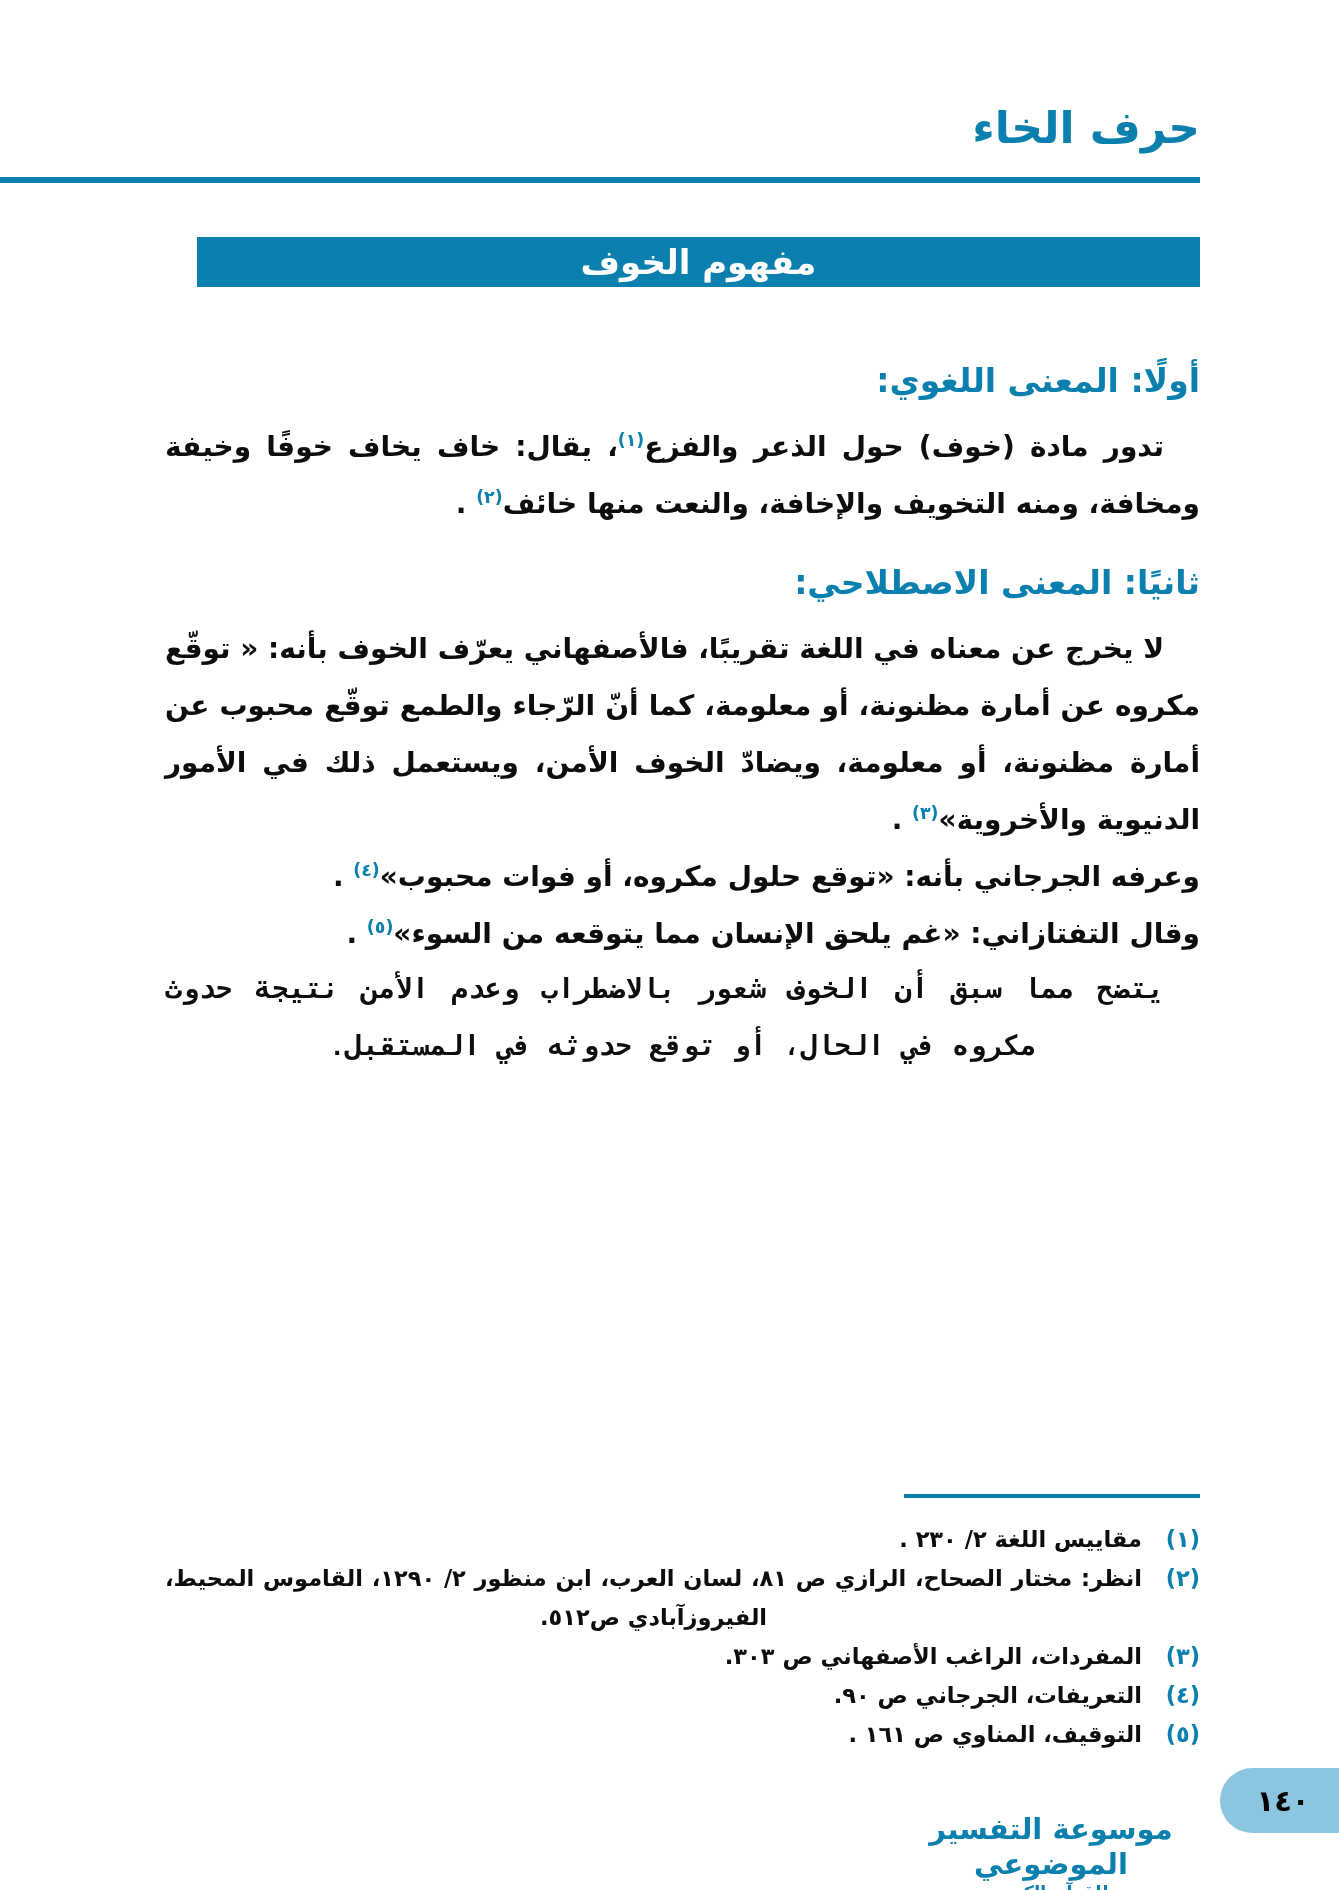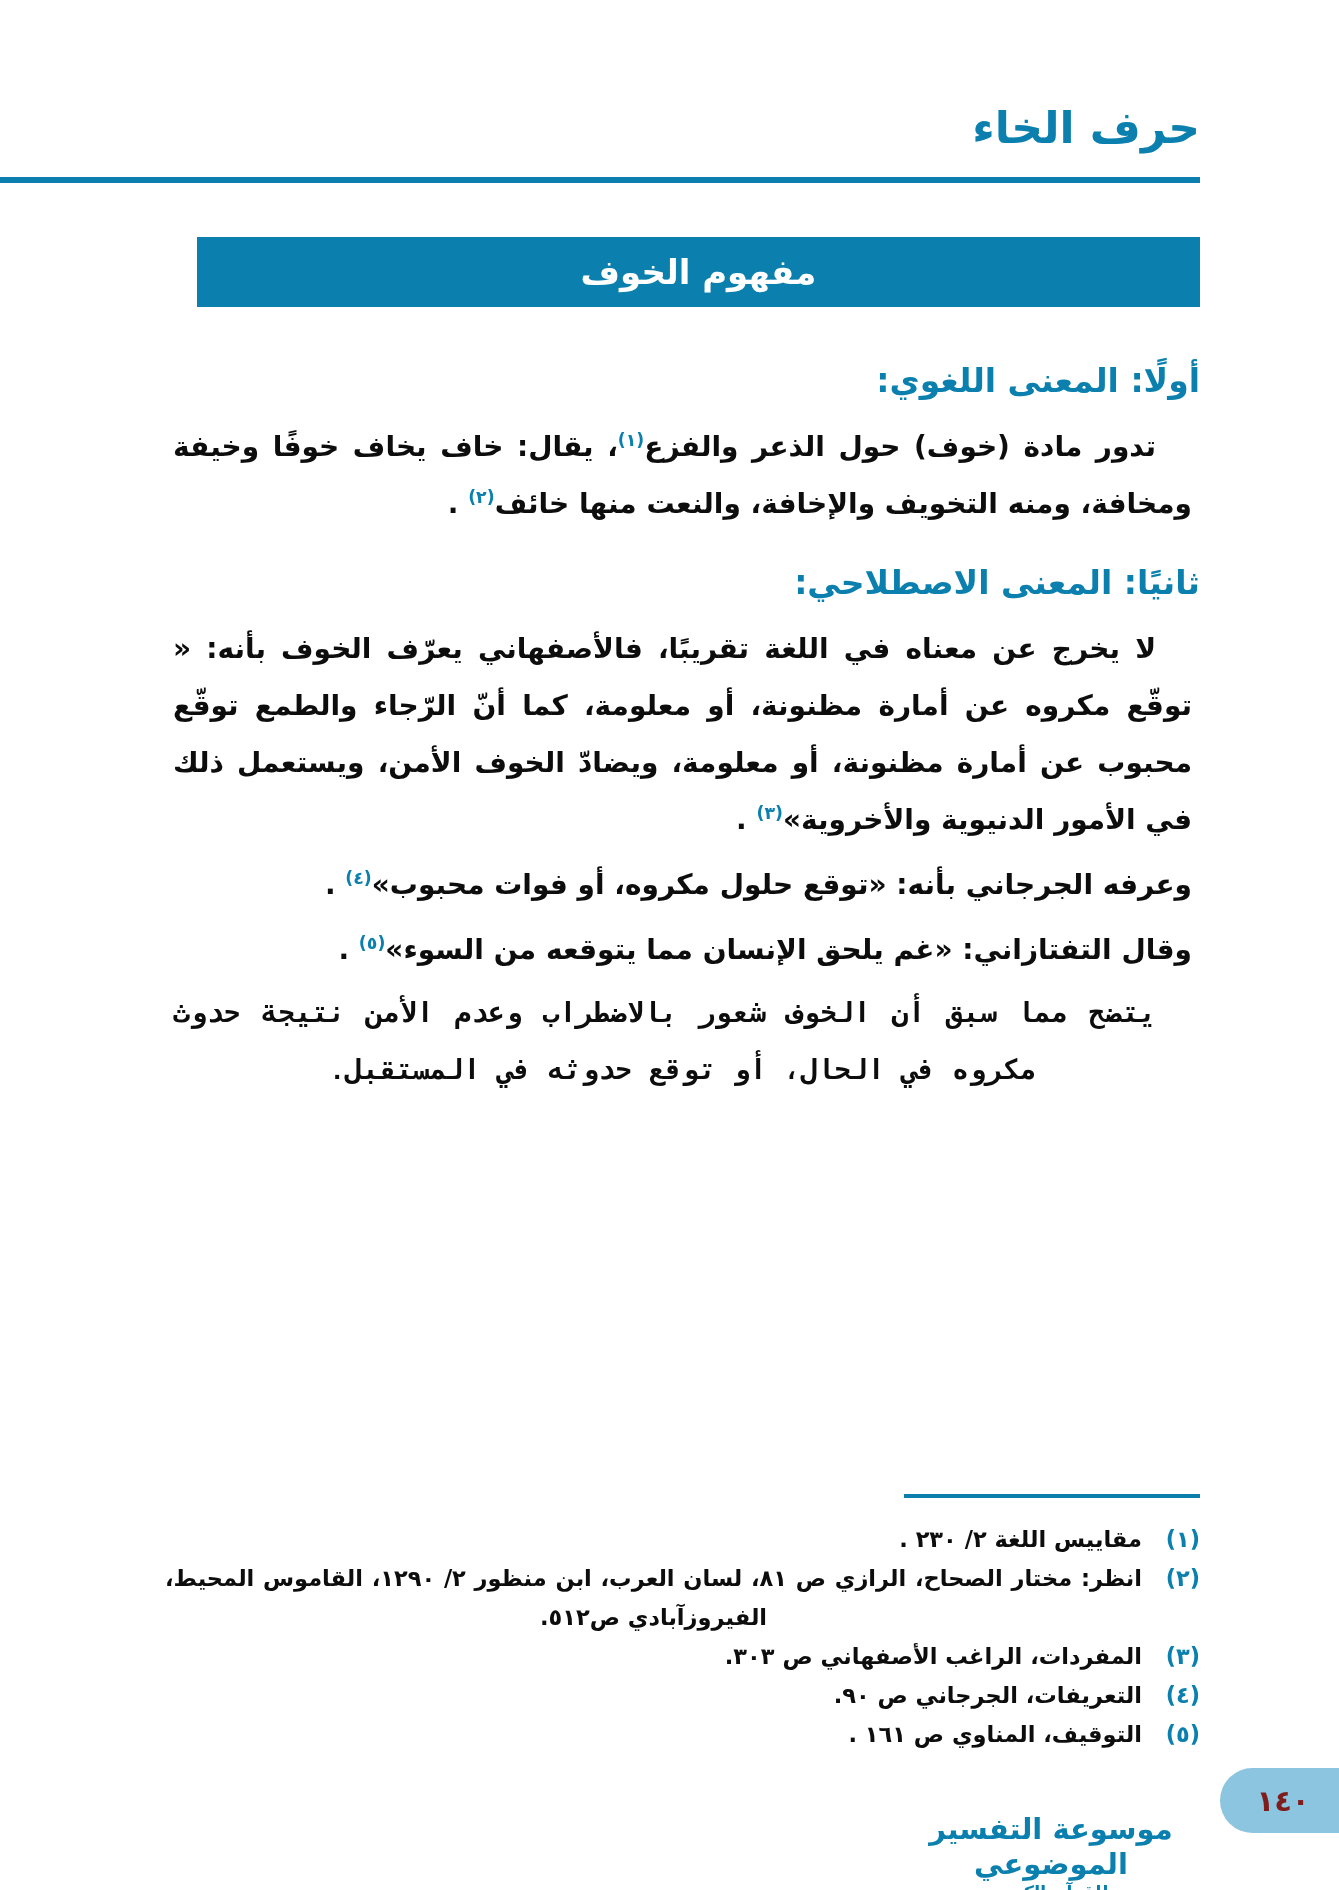--- a/index.html
+++ b/index.html
@@ -22,21 +22,21 @@
     position:absolute;top:102px;right:139px;
     font-size:44px;font-weight:bold;color:var(--accent);
     line-height:1.2;white-space:nowrap;text-align:right;
   }
   .header-rule{
     position:absolute;top:177px;left:0;width:1200px;height:6px;
     background:var(--accent);
   }
   
   .banner{
-    position:absolute;top:237px;right:139px;left:197px;height:70px;
+    position:absolute;top:237px;right:139px;left:197px;height:50px;
     background:var(--accent);
     display:flex;align-items:center;justify-content:center;
   }
   .banner-title{
     color:#fff;font-size:34px;font-weight:bold;
   }
   
   .content{
     position:absolute;top:338px;right:139px;left:165px;
     color:var(--ink);
@@ -45,21 +45,21 @@
     color:var(--accent);
     font-size:33px;font-weight:bold;line-height:54px;
     margin:24px 0 10px;
     text-align:right;
   }
   .heading:first-child{margin-top:16px;}
   .para{
     font-size:28px;font-weight:bold;color:var(--ink);
     line-height:57px;
     text-align:justify;
-    margin:8px;
+    margin:0;
   }
   .para.justify-indent{text-indent:36px;}
   .para.justify-indent-lastcenter{text-indent:36px;text-align-last:center;font-family:Liberation Mono, monospace;}
   .para.center{text-indent:0;}
   .fn-ref{
     color:var(--accent);
     font-size:0.62em;
     font-weight:bold;
     line-height:0;
   }
@@ -91,21 +91,21 @@
     font-size:29px;font-weight:bold;line-height:1.2;margin-top:48px;
   }
   .logo-subtitle{
     font-size:17px;font-weight:bold;margin-top:0;
   }
   .page-tab{
     position:absolute;top:1768px;right:0;width:119px;height:65px;
     background:var(--tab);
     border-radius:36px 0 0 36px;
     display:flex;align-items:center;justify-content:center;
-    color:#7f1d1d;font-size:29px;font-weight:bold;letter-spacing:7px;
+    color:#000000;font-size:29px;font-weight:bold;letter-spacing:7px;
     padding-left:7px;box-sizing:border-box;
   }
 </style>
 </head>
 <body>
 
 <div class="page">
 
   <div class="calligraphy">حرف الخاء</div>
 

